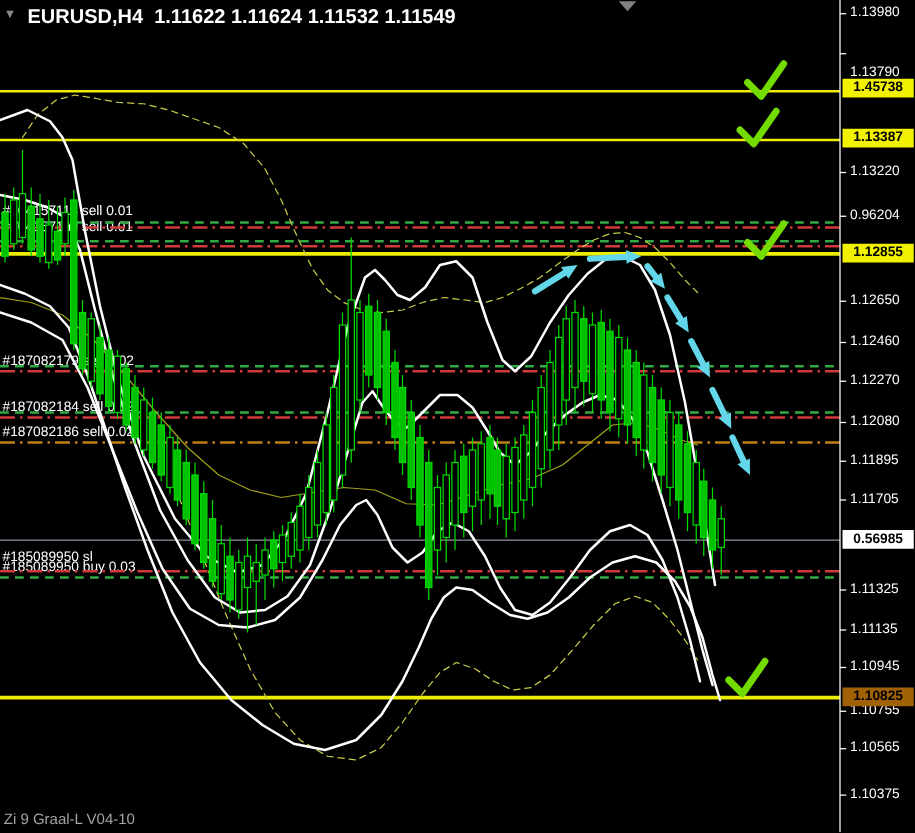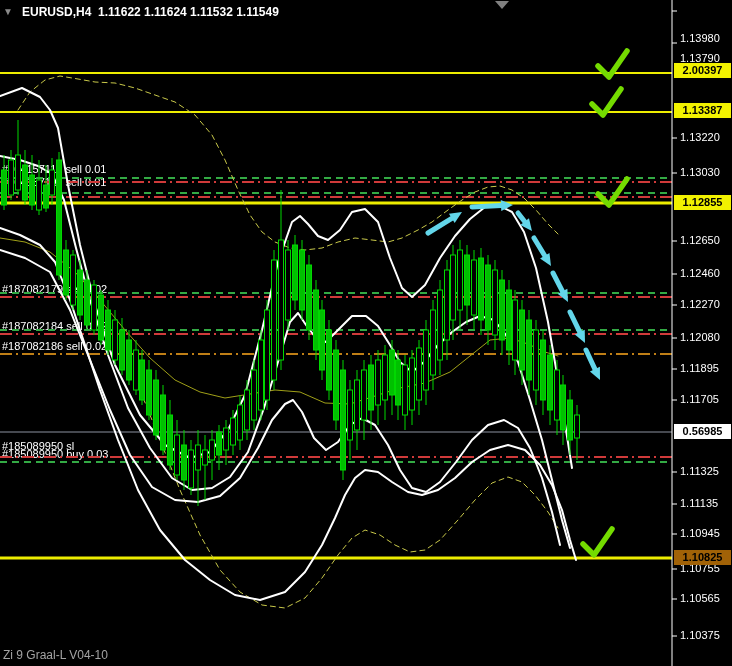--- a/index.html
+++ b/index.html
@@ -2,21 +2,21 @@
 <html><head>
 <meta charset="utf-8">
 <style>
   html,body{margin:0;padding:0;background:#000;}
   #screen{position:relative;width:732px;height:666px;background:#000;overflow:hidden;
           font-family:"Liberation Sans",sans-serif;}
   #under-labels,#over-labels{position:absolute;inset:0;}
   #under-labels{z-index:1;}
   svg#plot{position:absolute;left:0;top:0;z-index:2;}
   #over-labels{z-index:3;pointer-events:none;}
-  .hdr{position:absolute;color:#fff;font-size:12px;font-weight:bold;white-space:pre;}
+  .hdr{position:absolute;color:#fff;font-size:16px;font-weight:bold;white-space:pre;}
   .smiley{color:#c8c8c8;font-weight:normal;}
   .winicon{position:absolute;left:3px;top:6px;color:#8a8a8a;font-size:10px;}
   .shiftmark{position:absolute;left:495px;top:1px;width:0;height:0;
              border-left:7px solid transparent;border-right:7px solid transparent;
              border-top:8px solid #808080;}
   .footer{position:absolute;left:3px;top:648px;color:#a3a3a3;font-size:12px;}
   .axlbl{position:absolute;left:680px;color:#fff;font-size:11px;white-space:nowrap;}
   .tag{position:absolute;left:674px;width:57px;height:15px;font-size:11px;font-weight:bold;
        color:#000;text-align:center;line-height:15px;}
   .ordlbl{position:absolute;left:2px;color:#fff;font-size:11px;white-space:nowrap;}
@@ -264,37 +264,37 @@
       <line x1="672" y1="599" x2="677" y2="599" stroke="#ffffff" stroke-width="1"></line>
       <line x1="672" y1="636" x2="677" y2="636" stroke="#ffffff" stroke-width="1"></line>
     </svg>
 
   <div id="over-labels">
     <span class="winicon">▼</span>
     <div class="hdr" style="left:22px;top:5px;">EURUSD,H4  1.11622 1.11624 1.11532 1.11549</div>
     <div class="shiftmark"></div>
     <div class="footer">Zi 9 Graal-L V04-10</div>
     <div id="axis-labels">
-        <div class="axlbl" style="top: 4px; margin-top: 28px;">1.13980</div>
+        <div class="axlbl" style="top: 4px;">1.13980</div>
         <div class="axlbl" style="top: 36px; margin-top: 16px;">1.13790</div>
         <div class="axlbl" style="top: 131px;">1.13220</div>
-        <div class="axlbl" style="top: 166px;">1.13030</div>
+        <div class="axlbl" style="top: 166px;">0.96204</div>
         <div class="axlbl" style="top: 234px;">1.12650</div>
         <div class="axlbl" style="top: 267px;">1.12460</div>
         <div class="axlbl" style="top: 298px;">1.12270</div>
         <div class="axlbl" style="top: 331px;">1.12080</div>
         <div class="axlbl" style="top: 362px;">1.11895</div>
         <div class="axlbl" style="top: 393px;">1.11705</div>
         <div class="axlbl" style="top: 465px;">1.11325</div>
         <div class="axlbl" style="top: 497px; text-align: center;">1.11135</div>
         <div class="axlbl" style="top: 527px;">1.10945</div>
         <div class="axlbl" style="top: 562px; text-align: right;">1.10755</div>
         <div class="axlbl" style="top: 592px;">1.10565</div>
         <div class="axlbl" style="top: 629px;">1.10375</div>
-        <div class="tag" style="top: 63px; background: rgb(242, 242, 0);">2.00397</div>
+        <div class="tag" style="top: 63px; background: rgb(242, 242, 0);">1.45738</div>
         <div class="tag" style="top: 103px; background: rgb(242, 242, 0);">1.13387</div>
         <div class="tag" style="top: 195px; background: rgb(242, 242, 0);">1.12855</div>
         <div class="tag" style="top: 424px; background: rgb(255, 255, 255);">0.56985</div>
         <div class="tag" style="top: 550px; background: #a16207;">1.10825</div>
       </div>
   </div>
 
 </div>
 
 </body></html>

